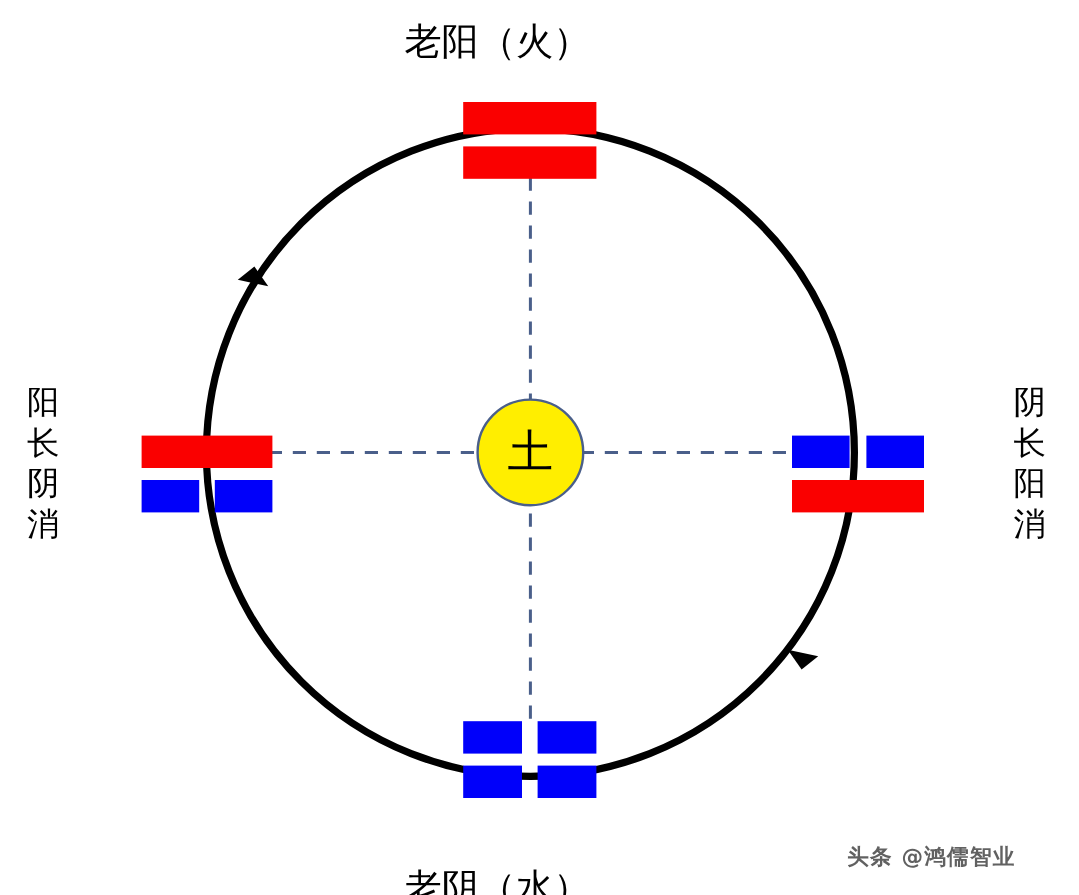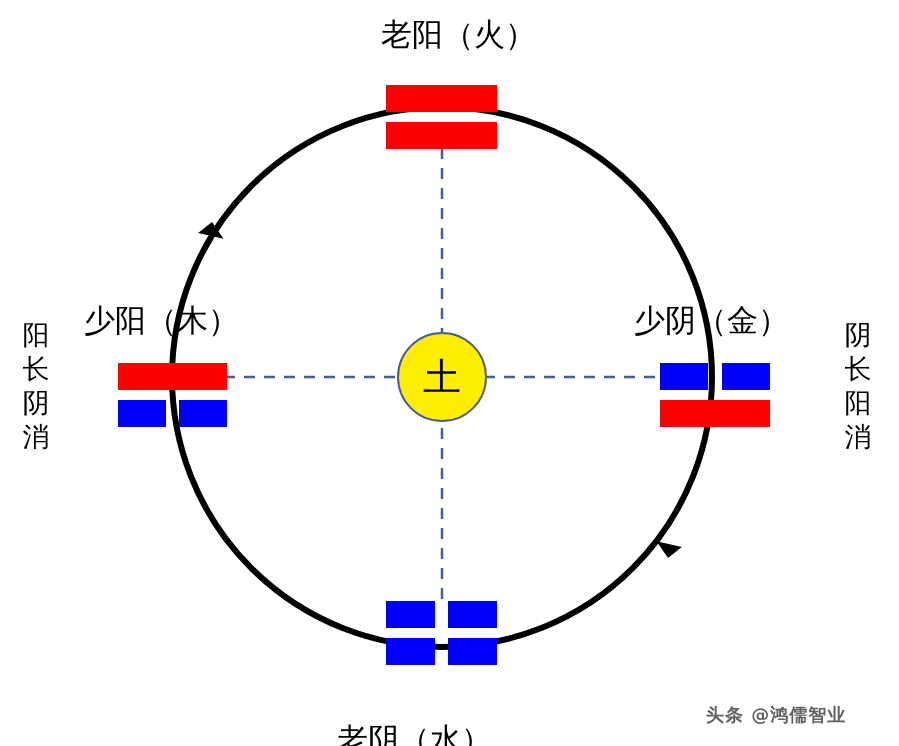--- a/index.html
+++ b/index.html
@@ -76,21 +76,21 @@
 
   
   .label {
     position: absolute;
     font-size: 31px;
     line-height: 1;
     color: #000000;
     white-space: nowrap;
     font-family: "Liberation Serif", "DejaVu Serif", serif;
   }
-  #label-top    { left: 337px; top: 19px; margin-left: 44px; }
+  #label-top    { left: 337px; top: 19px; }
   #label-bottom { left: 337px; top: 679px; margin-top: 45px; }
   #label-left   { left: 84px;  top: 305px; }
   #label-right  { left: 634px; top: 305px; }
 
   
   .vlabel {
     position: absolute;
     font-size: 27px;
     line-height: 34px;
     color: #000000;
@@ -141,32 +141,30 @@
   <div class="label" id="label-top">老阳（火）</div>
   <div class="symbol" id="symbol-top">
     <div class="line-row">
       <div class="seg full yang"></div>
     </div>
     <div class="line-row">
       <div class="seg full yang"></div>
     </div>
   </div>
 
-  <div class="label" id="label-left">少阳（木）</div>
   <div class="symbol" id="symbol-left">
     <div class="line-row">
       <div class="seg full yang"></div>
     </div>
     <div class="line-row">
       <div class="seg half yin"></div>
       <div class="seg half yin"></div>
     </div>
   </div>
 
-  <div class="label" id="label-right">少阴（金）</div>
   <div class="symbol" id="symbol-right">
     <div class="line-row">
       <div class="seg half yin"></div>
       <div class="seg half yin"></div>
     </div>
     <div class="line-row">
       <div class="seg full yang"></div>
     </div>
   </div>
 

